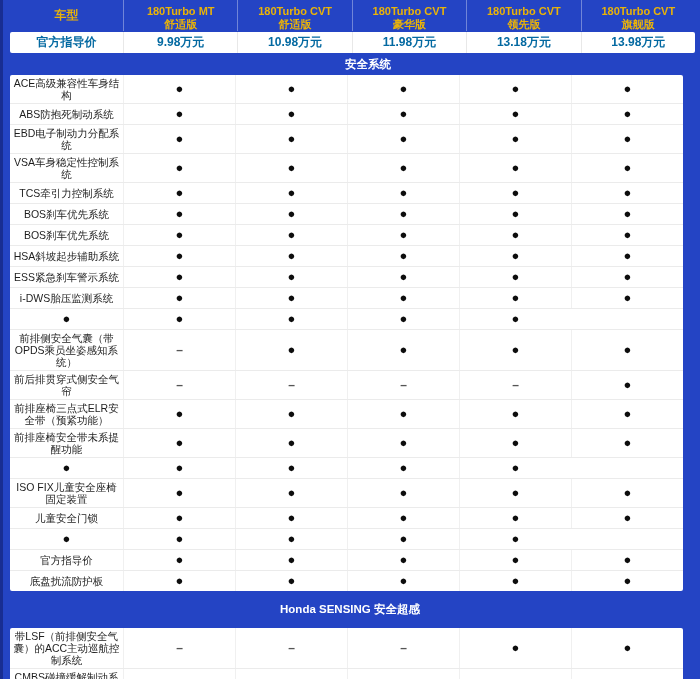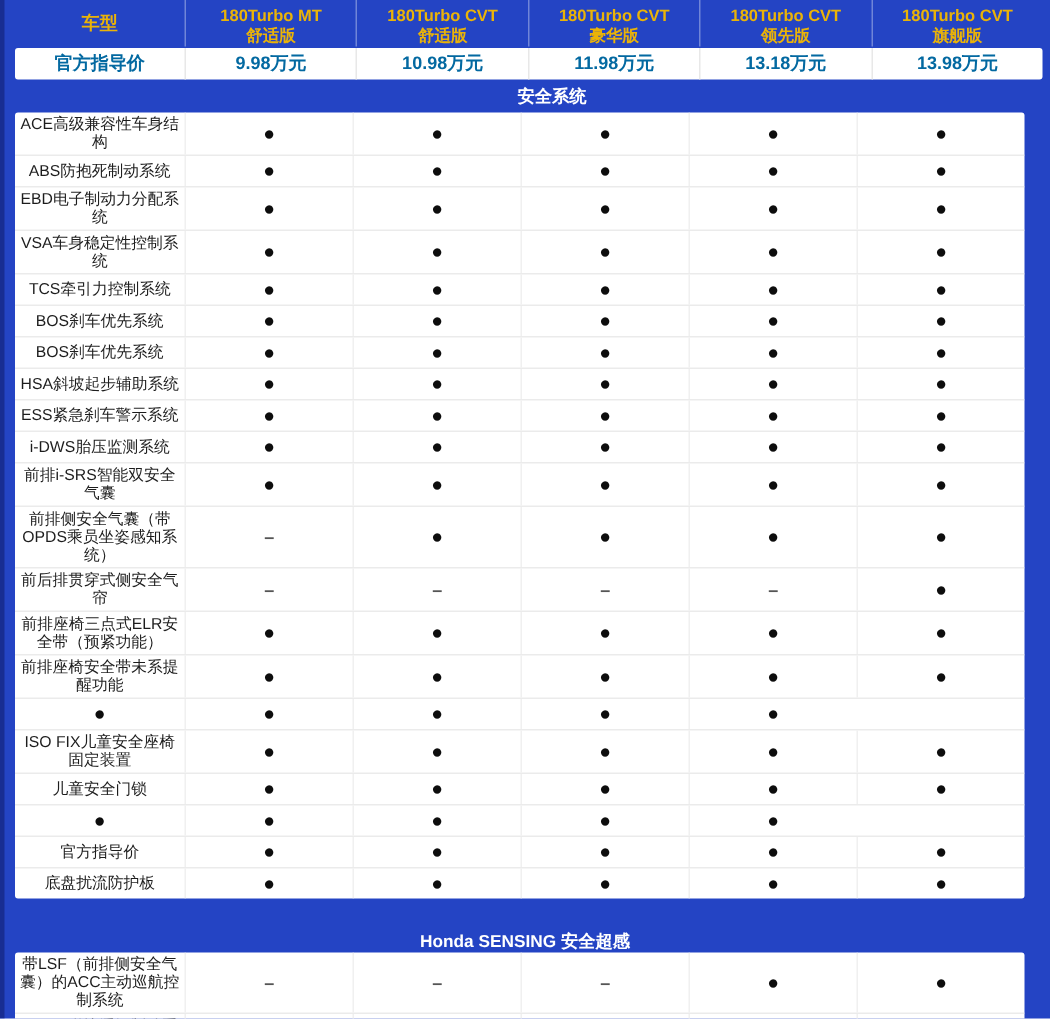--- a/index.html
+++ b/index.html
@@ -289,21 +289,20 @@
             <span class="dot">●</span>
           </div>
           <div class="f-cell">
             <span class="dot">●</span>
           </div>
           <div class="f-cell">
             <span class="dot">●</span>
           </div>
         </div>
         <div class="feature-row grid">
-          <div class="f-cell f-label">前排i-SRS智能双安全气囊</div>
           <div class="f-cell">
             <span class="dot">●</span>
           </div>
           <div class="f-cell">
             <span class="dot">●</span>
           </div>
           <div class="f-cell">
             <span class="dot">●</span>
           </div>
           <div class="f-cell">
@@ -486,21 +485,21 @@
           </div>
           <div class="f-cell">
             <span class="dot">●</span>
           </div>
           <div class="f-cell">
             <span class="dot">●</span>
           </div>
         </div>
       </div>
     </div>
-    <div class="section-band" style="height: 16px; margin-top: 20px;">
+    <div class="section-band" style="height: 37px;">
       <span>Honda SENSING 安全超感</span>
     </div>
     <div class="block-wrap">
       <div class="block">
         <div class="feature-row grid">
           <div class="f-cell f-label">带LSF（前排侧安全气囊）的ACC主动巡航控制系统</div>
           <div class="f-cell">
             <span class="dash">–</span>
           </div>
           <div class="f-cell">

